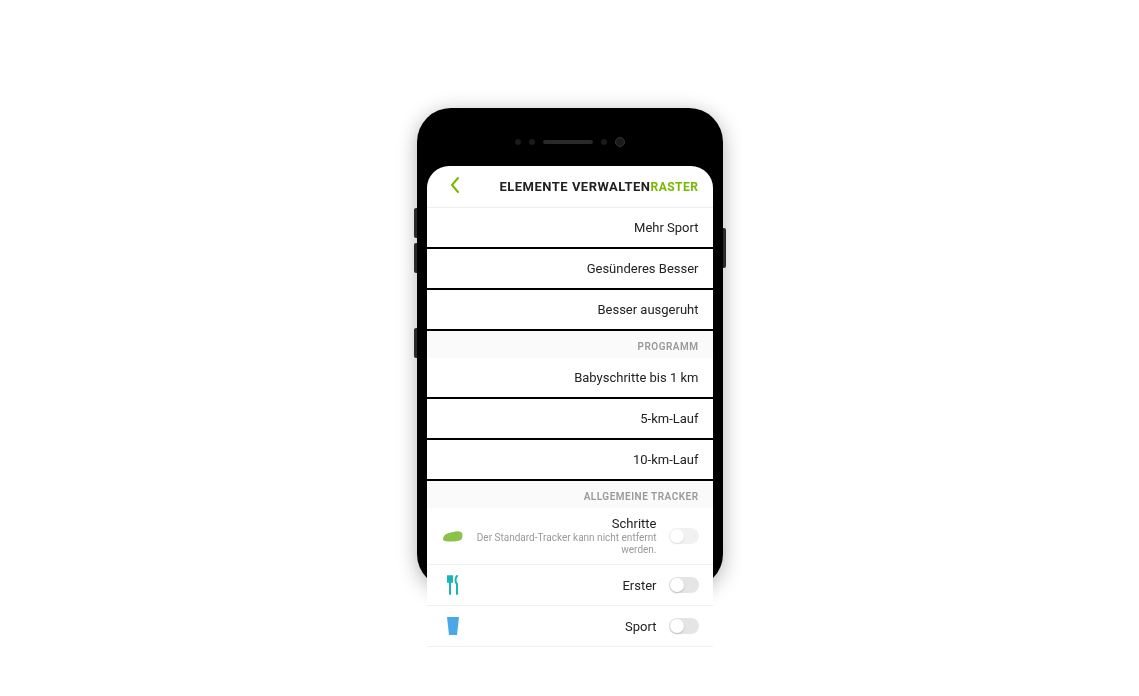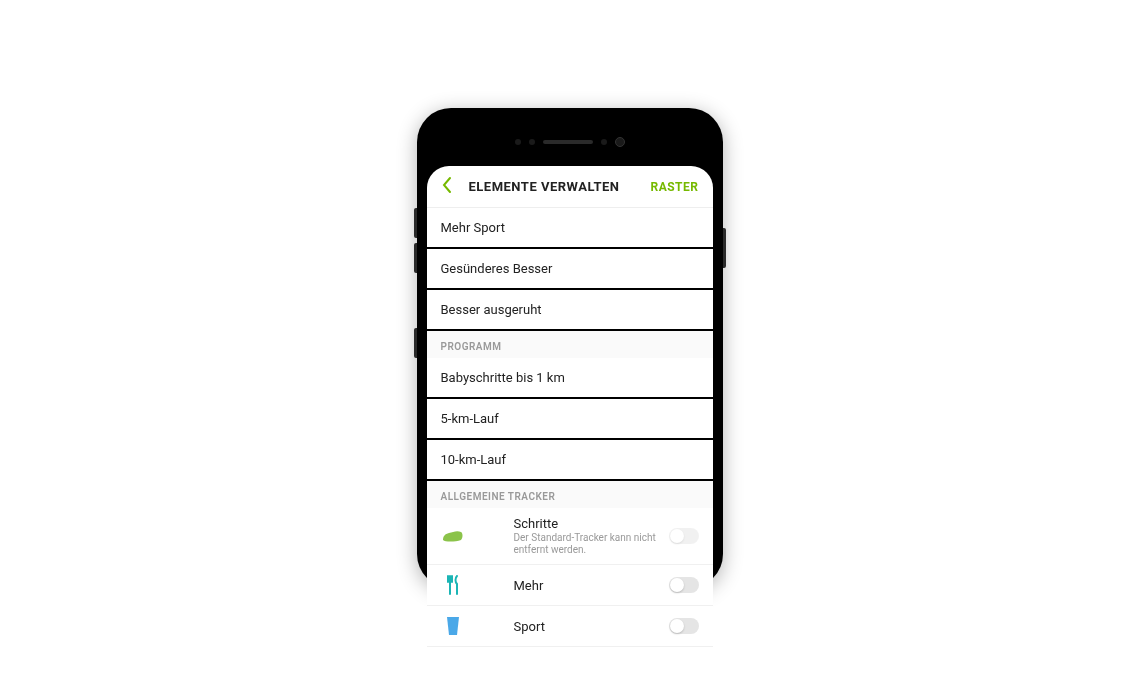--- a/index.html
+++ b/index.html
@@ -13,20 +13,21 @@
     font-family: -apple-system, Roboto, "Helvetica Neue", Arial, sans-serif;
   }
   .phone-frame {
     width: 306px;
     height: 480px;
     background: #000;
     border-radius: 34px;
     padding: 10px 10px 10px 10px;
     position: relative;
     box-shadow: 0 4px 20px rgba(0,0,0,0.3);
+    text-align: right;
   }
   .phone-top {
     height: 48px;
     display: flex;
     align-items: center;
     justify-content: center;
     gap: 8px;
     position: relative;
   }
   .speaker {
@@ -114,21 +115,20 @@
   .tracker-icon {
     width: 24px;
     height: 24px;
     display: flex;
     align-items: center;
     justify-content: center;
     flex-shrink: 0;
   }
   .tracker-text {
     flex: 1;
-    margin-left: 37px;
   }
   .tracker-title {
     font-size: 13px;
     color: #222;
   }
   .tracker-sub {
     font-size: 10px;
     color: #999;
     line-height: 1.2;
     margin-top: 1px;
@@ -240,21 +240,21 @@
       </div>
 
       <div class="tracker-item">
         <div class="tracker-icon">
           <svg width="20" height="22" viewBox="0 0 20 22">
             <path d="M5 2 L5 8 M7 2 L7 8 M9 2 L9 8 M7 8 L7 20" stroke="#1bb5b5" stroke-width="2" fill="none" stroke-linecap="round"></path>
             <path d="M14 2 C12 4 12 8 14 10 L14 20" stroke="#1bb5b5" stroke-width="2" fill="none" stroke-linecap="round"></path>
           </svg>
         </div>
         <div class="tracker-text">
-          <div class="tracker-title">Mehr</div>
+          <div class="tracker-title">Erster</div>
         </div>
         <div class="toggle"></div>
       </div>
 
       <div class="tracker-item">
         <div class="tracker-icon">
           <svg width="18" height="22" viewBox="0 0 18 22">
             <path d="M3 2 L5 20 L13 20 L15 2 Z" fill="#4aa8e8"></path>
           </svg>
         </div>

